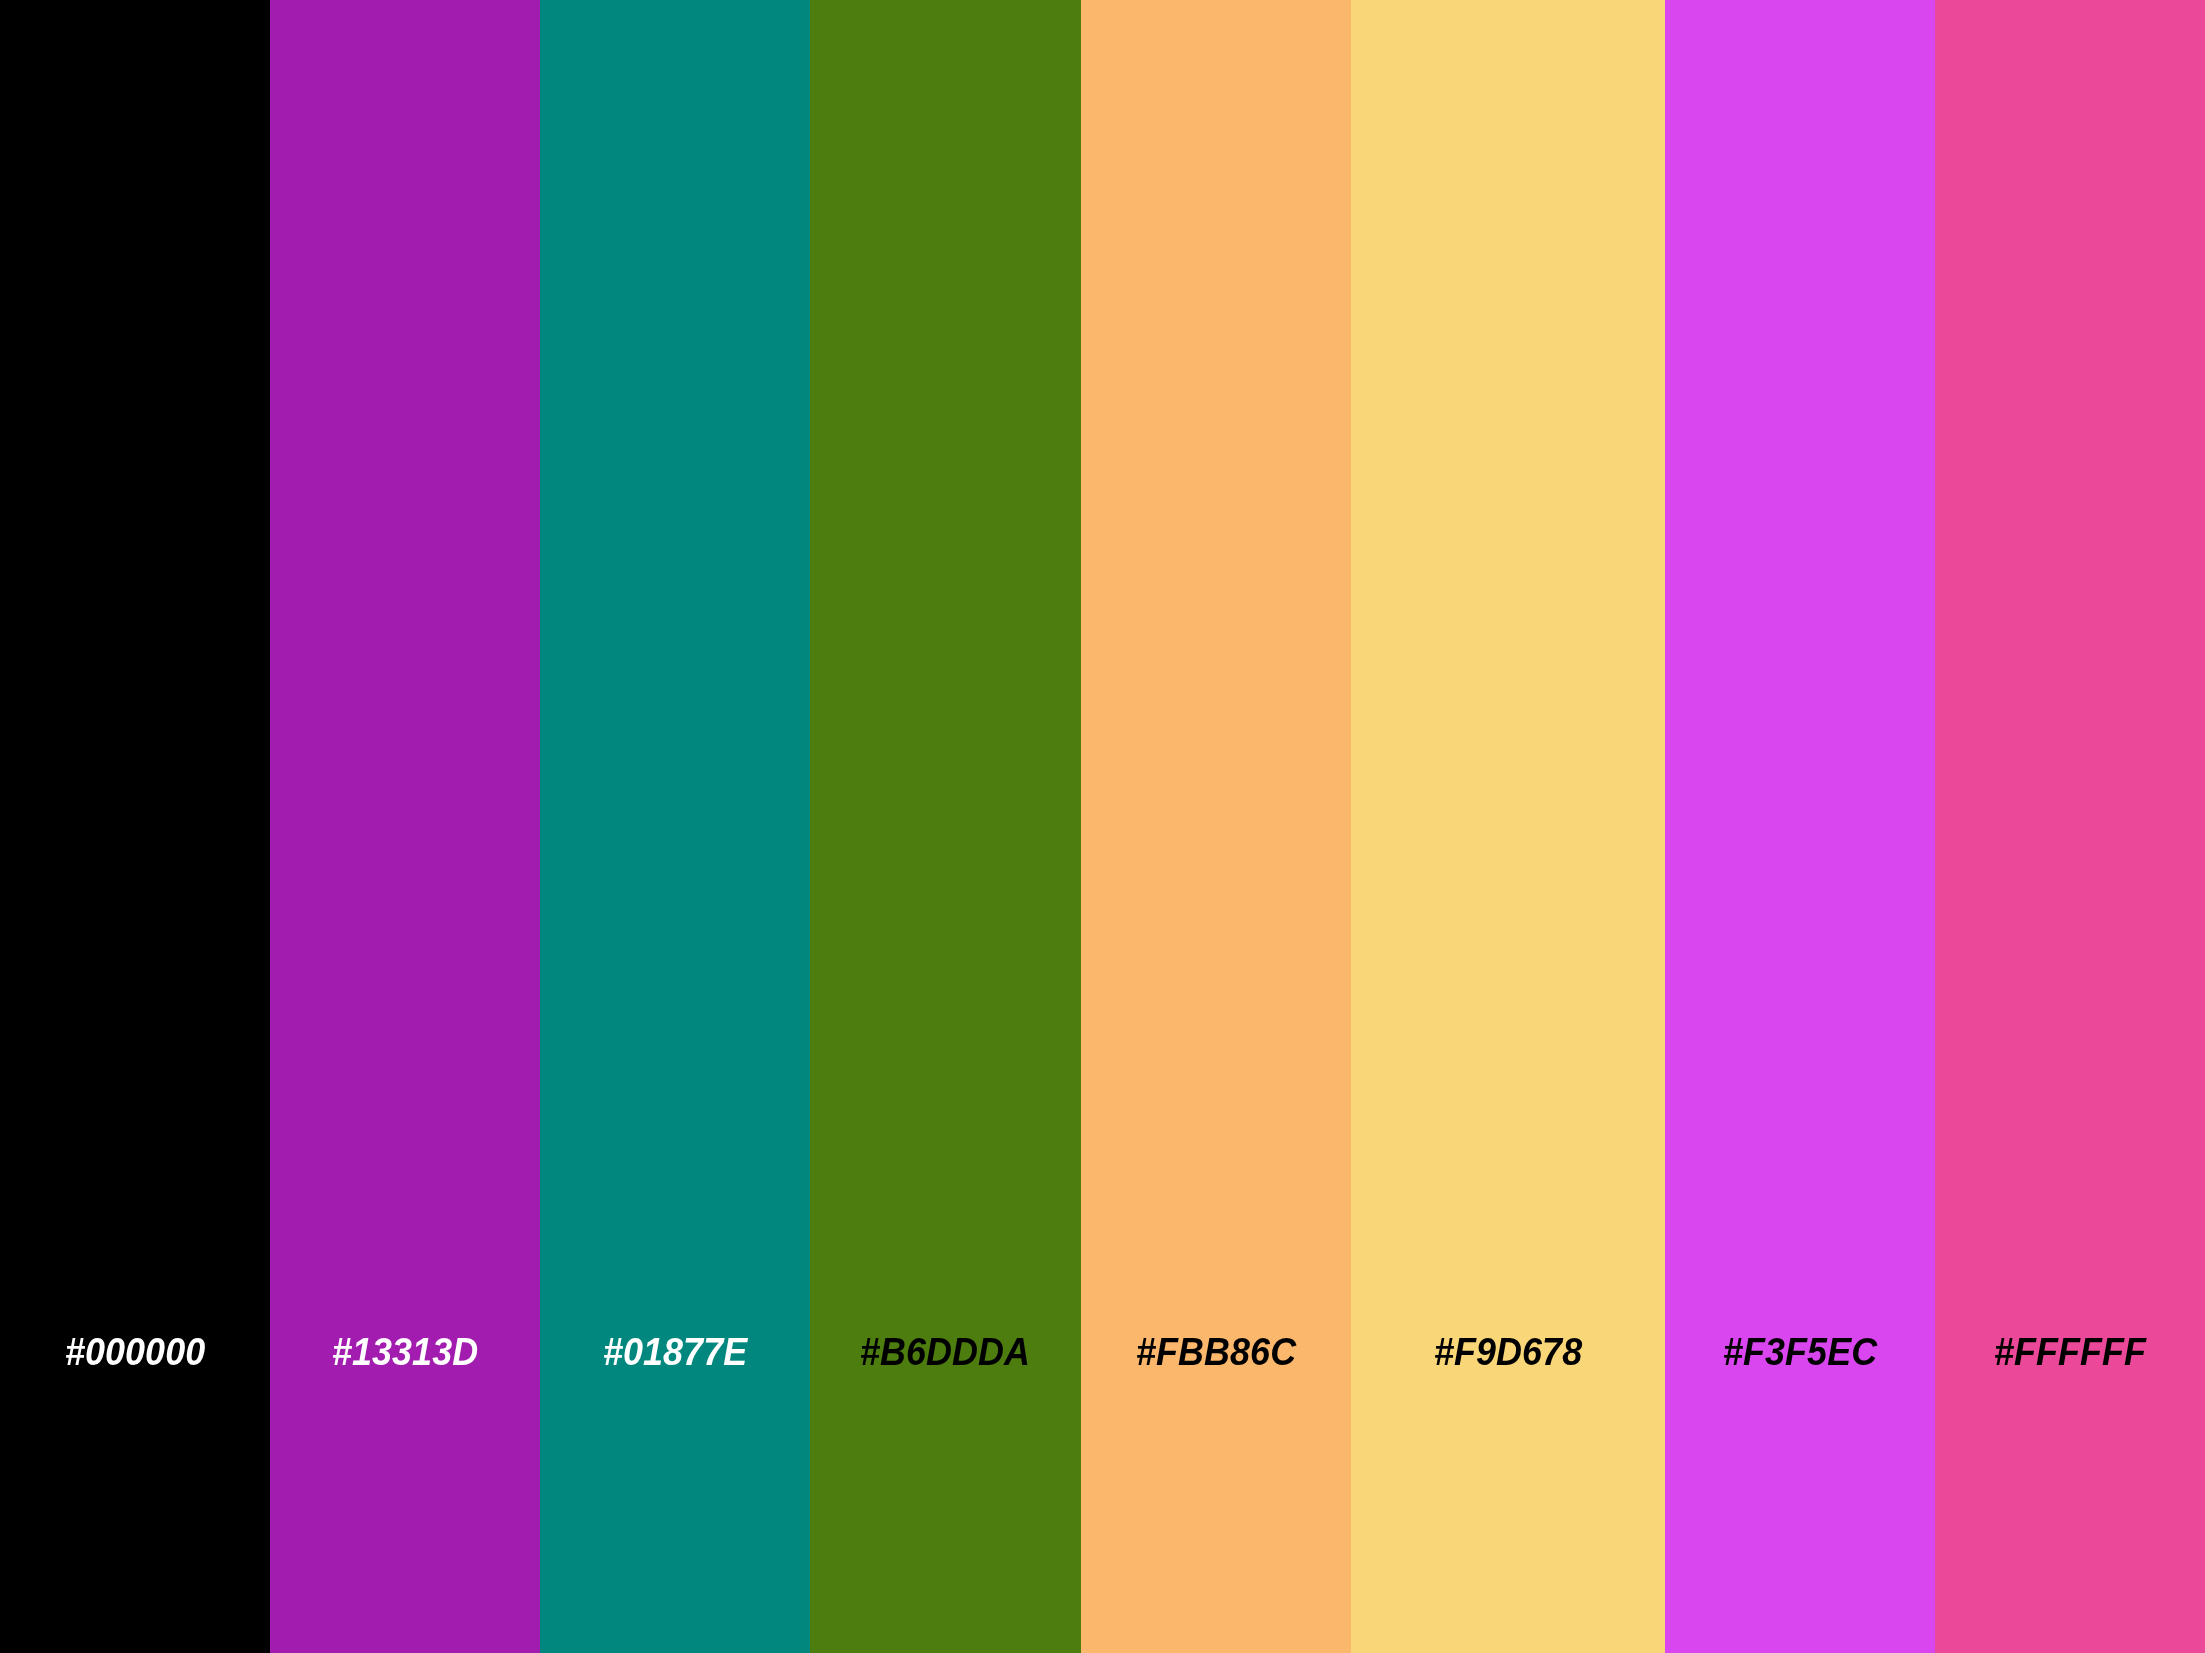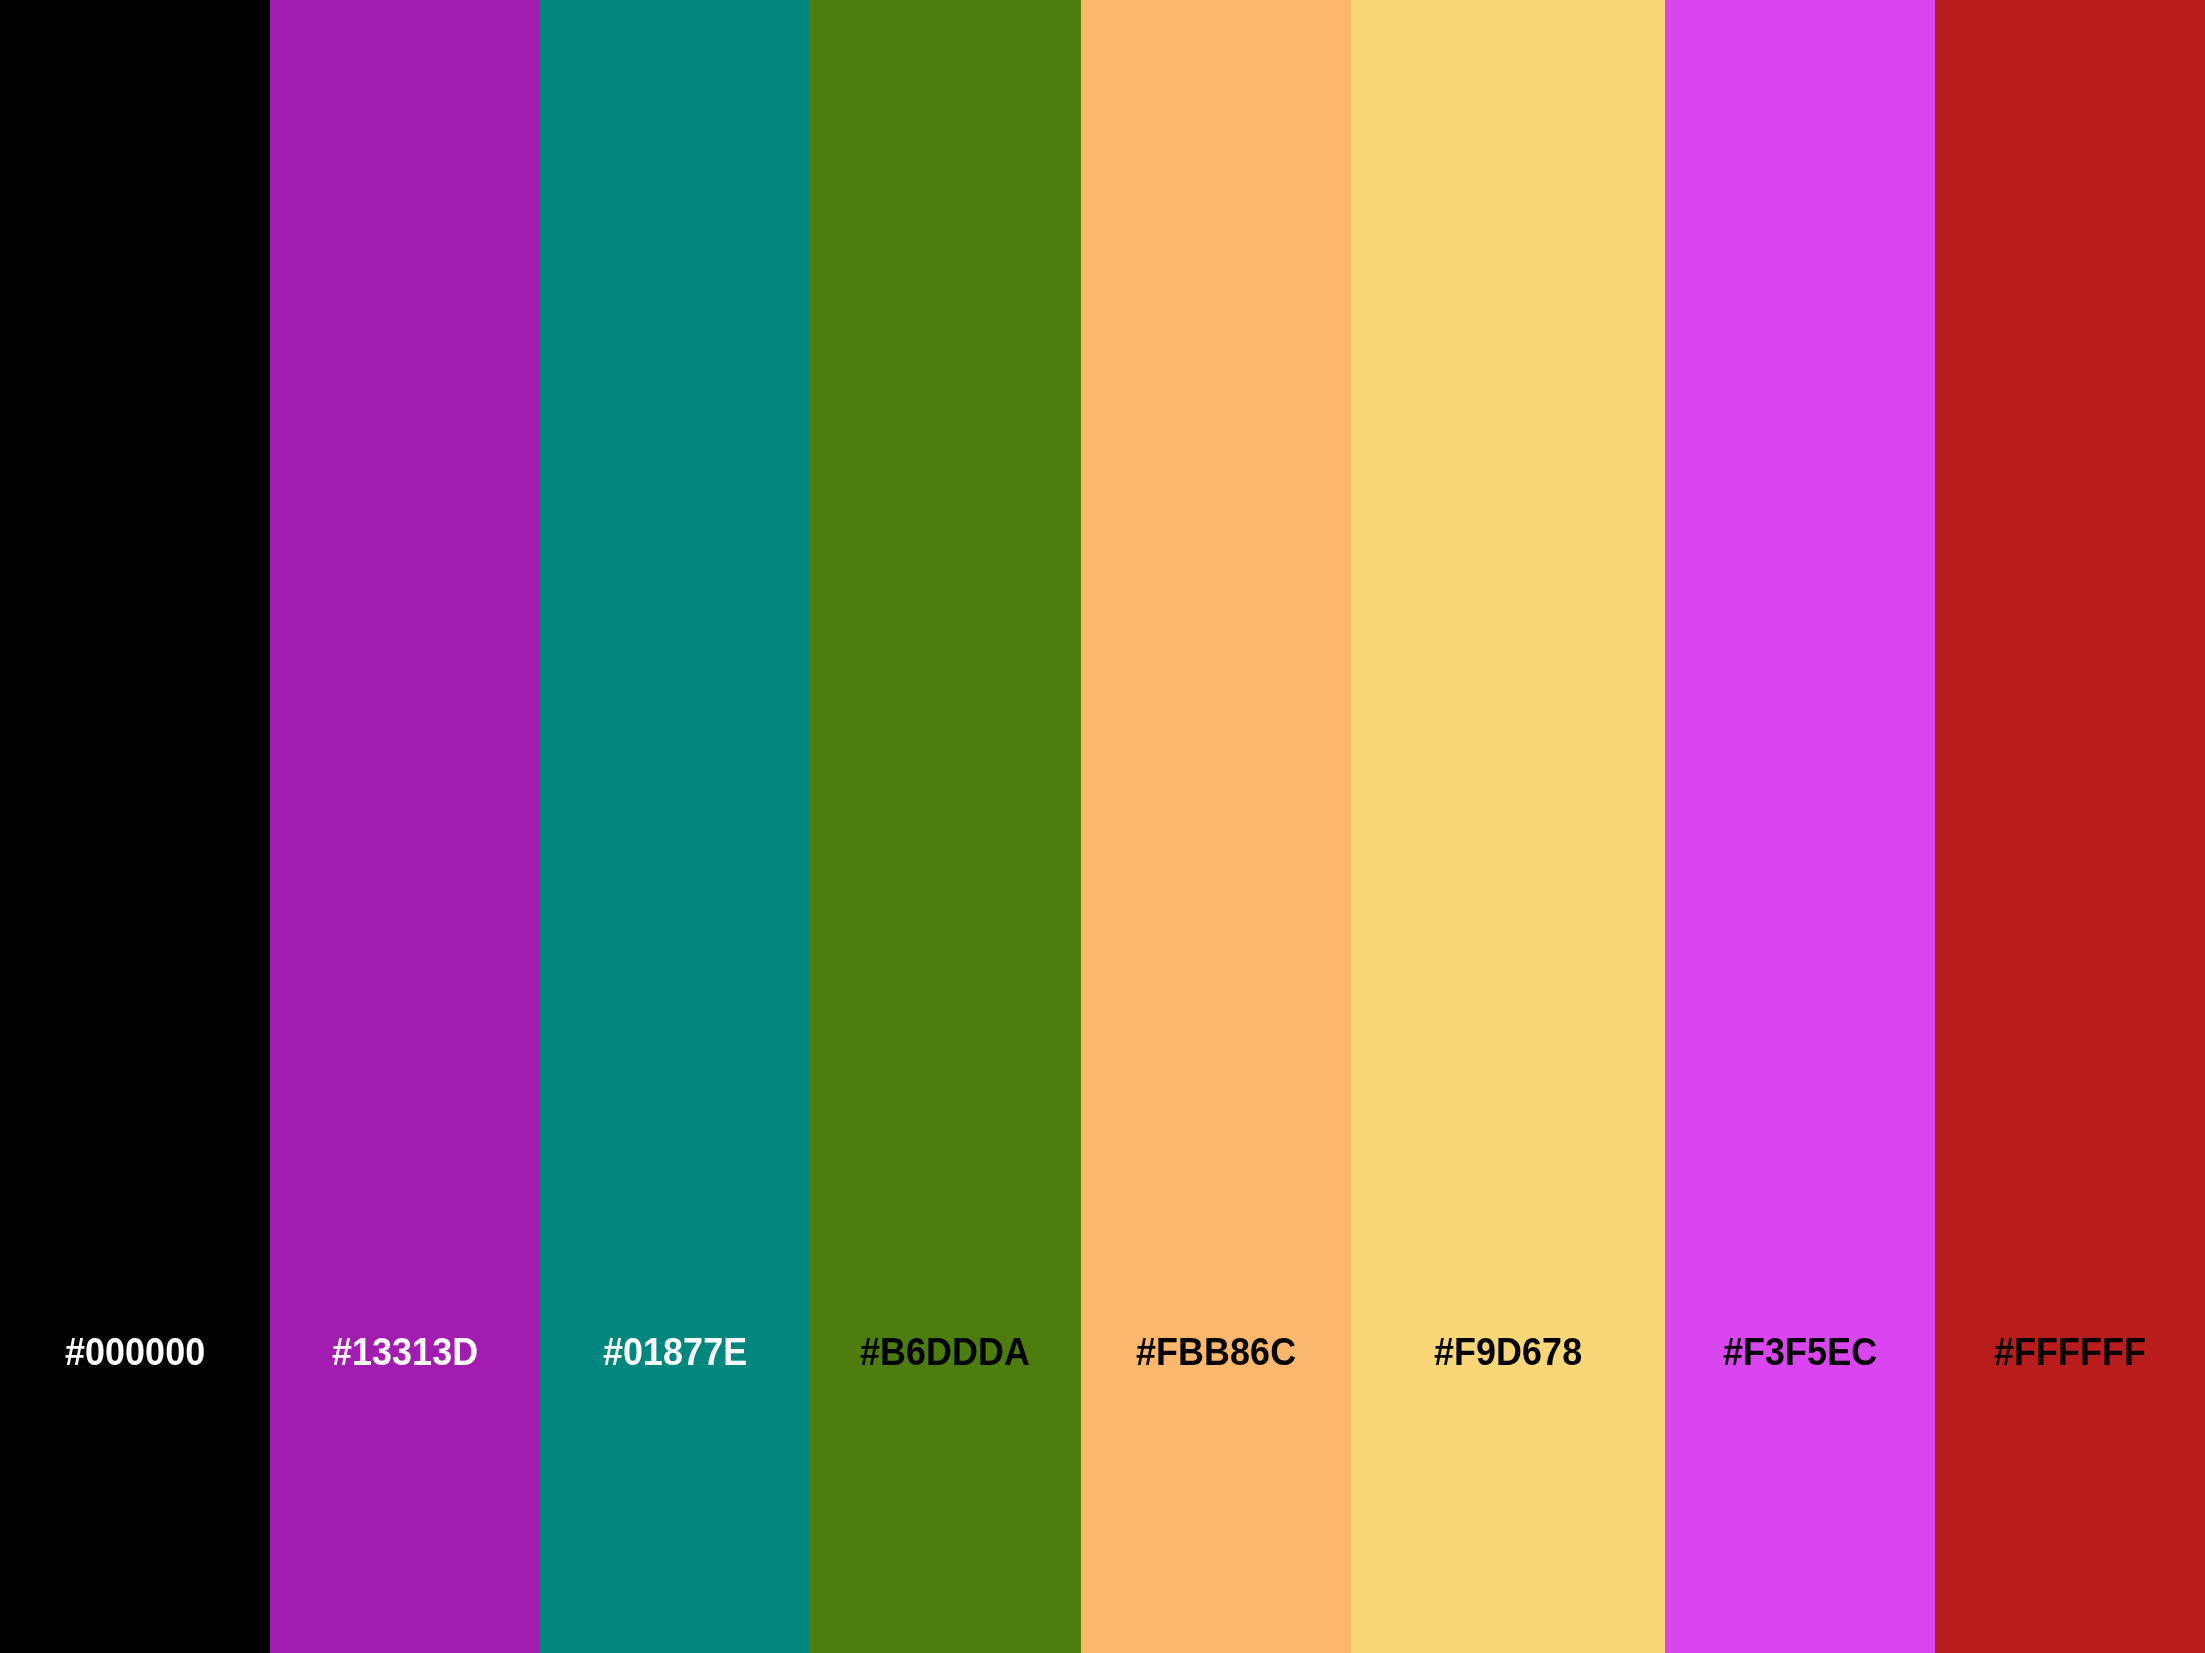--- a/index.html
+++ b/index.html
@@ -12,20 +12,21 @@
     background: #ffffff;
   }
   body {
     font-family: "Liberation Sans", "DejaVu Sans", sans-serif;
   }
   #palette {
     display: flex;
     flex-direction: row;
     width: 2205px;
     height: 1654px;
+    font-style: italic;
   }
   .swatch {
     flex: 1 1 0;
     height: 100%;
     position: relative;
     display: block;
   }
   .swatch-label {
     position: absolute;
     left: 0;
@@ -74,18 +75,18 @@
   </div>
 
   <div class="swatch" style="background-color: rgb(249, 214, 120); padding-left: 44px;">
     <span class="swatch-label" style="color: rgb(0, 0, 0);">#F9D678</span>
   </div>
 
   <div class="swatch" style="background-color: #d946ef;">
     <span class="swatch-label" style="color: rgb(0, 0, 0);">#F3F5EC</span>
   </div>
 
-  <div class="swatch" style="background-color: #b91c1c; text-align: center;">
+  <div class="swatch" style="background-color: #ec4899; text-align: center;">
     <span class="swatch-label" style="color: rgb(0, 0, 0);">#FFFFFF</span>
   </div>
 
 </div>
 
 
 </body></html>

